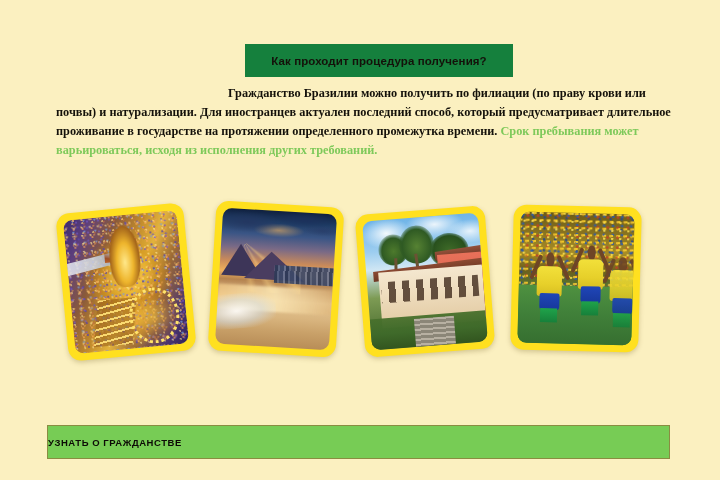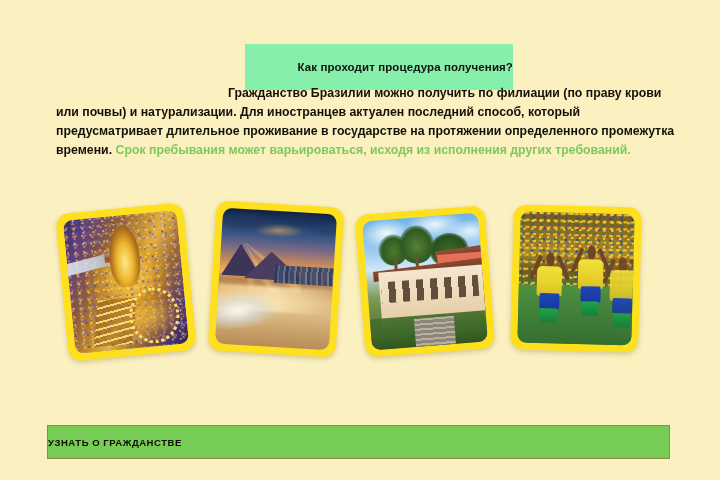--- a/index.html
+++ b/index.html
@@ -15,45 +15,46 @@
     font-family: "Liberation Sans", sans-serif;
     position: relative;
   }
 
   
   .heading-banner {
     position: absolute;
     left: 245px;
     top: 44px;
     width: 268px;
-    height: 46px;
-    background: #86efac;
+    height: 33px;
+    background: #15803d;
     display: flex;
     align-items: center;
-    justify-content: flex-end;
+    justify-content: center;
   }
   .heading-banner-text {
     font-size: 11.5px;
     font-weight: bold;
     color: #14110a;
     letter-spacing: 0.1px;
     white-space: nowrap;
   }
 
   
   .body-copy {
     position: absolute;
     left: 56px;
     top: 84px;
     width: 630px;
     font-size: 12.3px;
     font-weight: bold;
     line-height: 1.55;
     color: #14110a;
     text-indent: 172px;
+    font-family: Liberation Serif, serif;
   }
   .body-copy .highlight { color: #7ec95a; }
 
   
   .gallery {
     position: absolute;
     left: 0;
     top: 198px;
     width: 720px;
     height: 180px;

